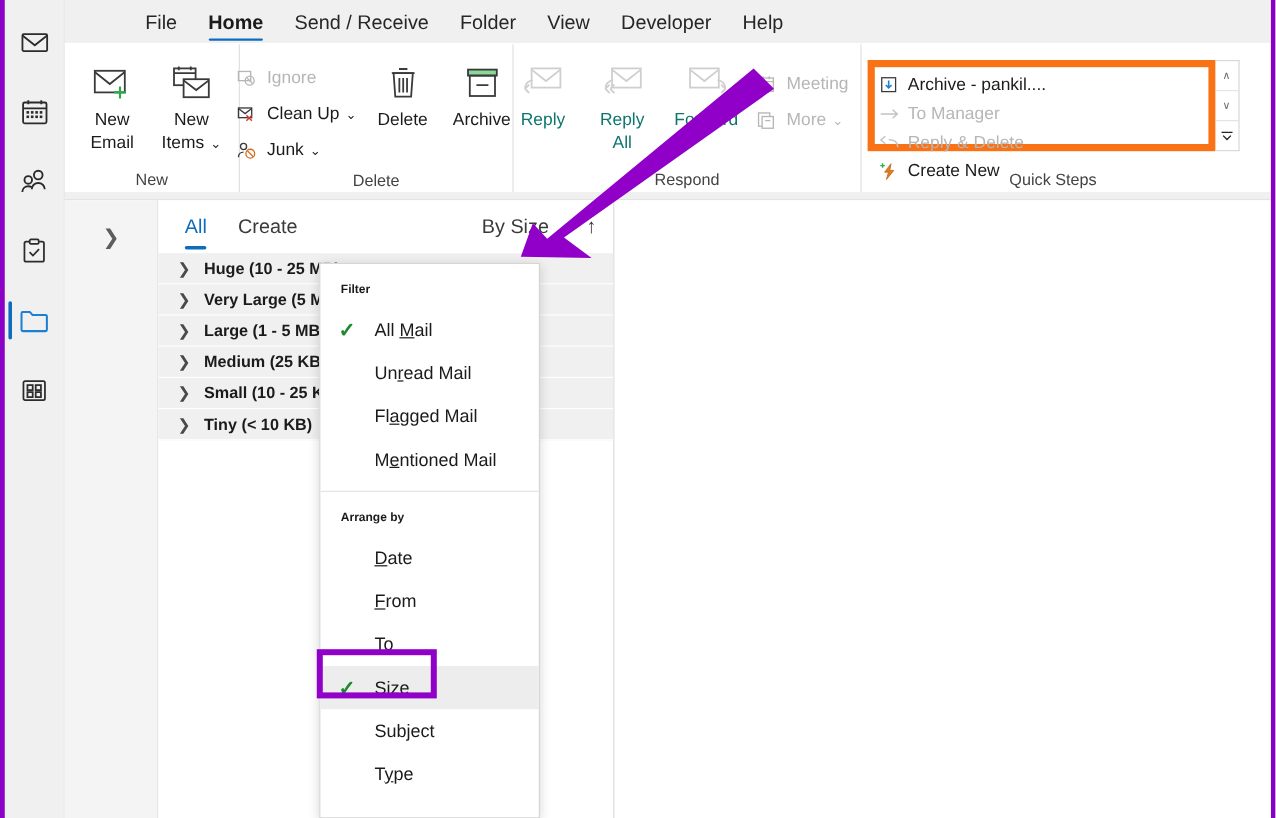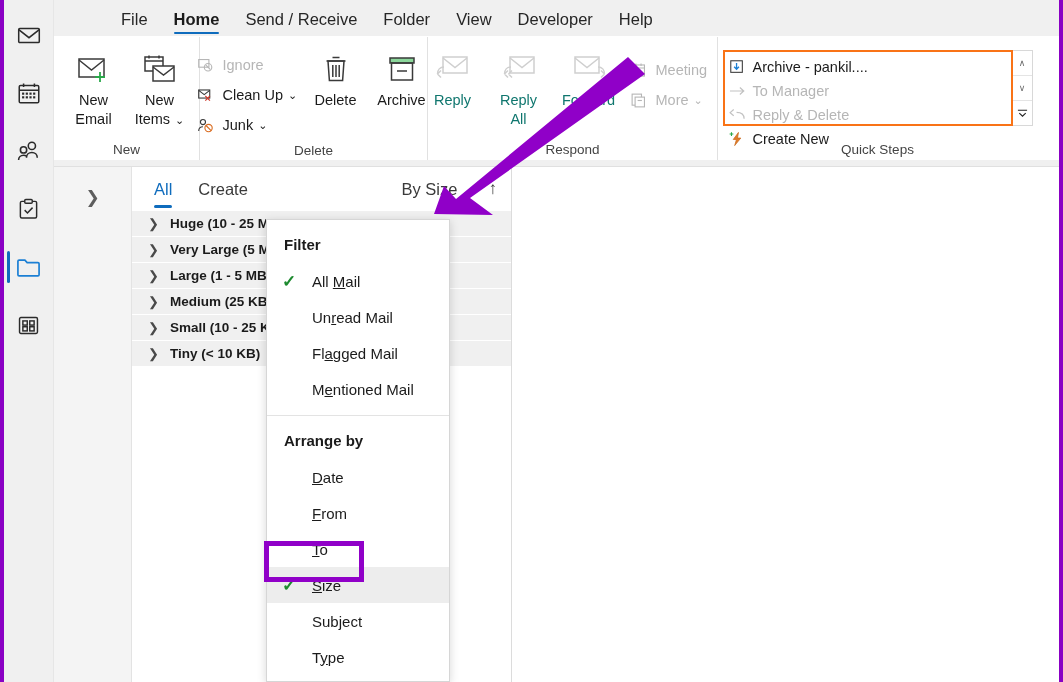--- a/index.html
+++ b/index.html
@@ -107,21 +107,21 @@
     white-space: nowrap;
   }
   .smallbtn.disabled { color: #b6b6b6; }
   .smallbtn .glyph { width: 26px; display: flex; align-items: center; }
   .caret { font-size: 11px; margin-left: 5px; color: inherit; }
 
   
   .qs-box {
     margin-top: 7px;
     width: 290px; height: 76px;
-    border: 2px solid #f97316;
+    border: 6px solid #f97316;
     background: #fff;
     display: flex; flex-wrap: wrap;
     padding: 3px 4px;
     align-content: flex-start;
   }
   .qs-item {
     width: 143px; height: 24px;
     display: flex; align-items: center;
     font-size: 14.5px; color: #1b1b1b;
     white-space: nowrap; overflow: hidden;
@@ -204,21 +204,21 @@
   .menu {
     position: absolute; left: 262px; top: 219px;
     width: 184px; height: 463px;
     background: #ffffff;
     border: 1px solid #d6d6d6;
     box-shadow: 0 2px 9px rgba(0,0,0,0.16);
     overflow: hidden;
     z-index: 40;
   }
   .menu-head {
-    font-size: 15px; font-weight: bold; color: #1b1b1b;
+    font-size: 10px; font-weight: bold; color: #1b1b1b;
     padding: 16px 0 10px 17px;
   }
   .menu-item {
     height: 36px; display: flex; align-items: center;
     font-size: 15px; color: #1b1b1b;
     padding-left: 12px;
   }
   .menu-item .check {
     width: 33px; flex: none;
     color: #1d8a2f; font-size: 17px; font-weight: bold;

